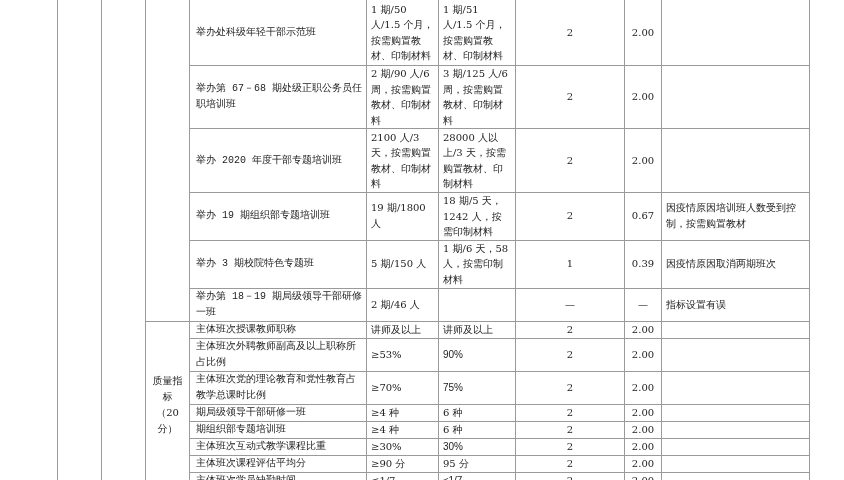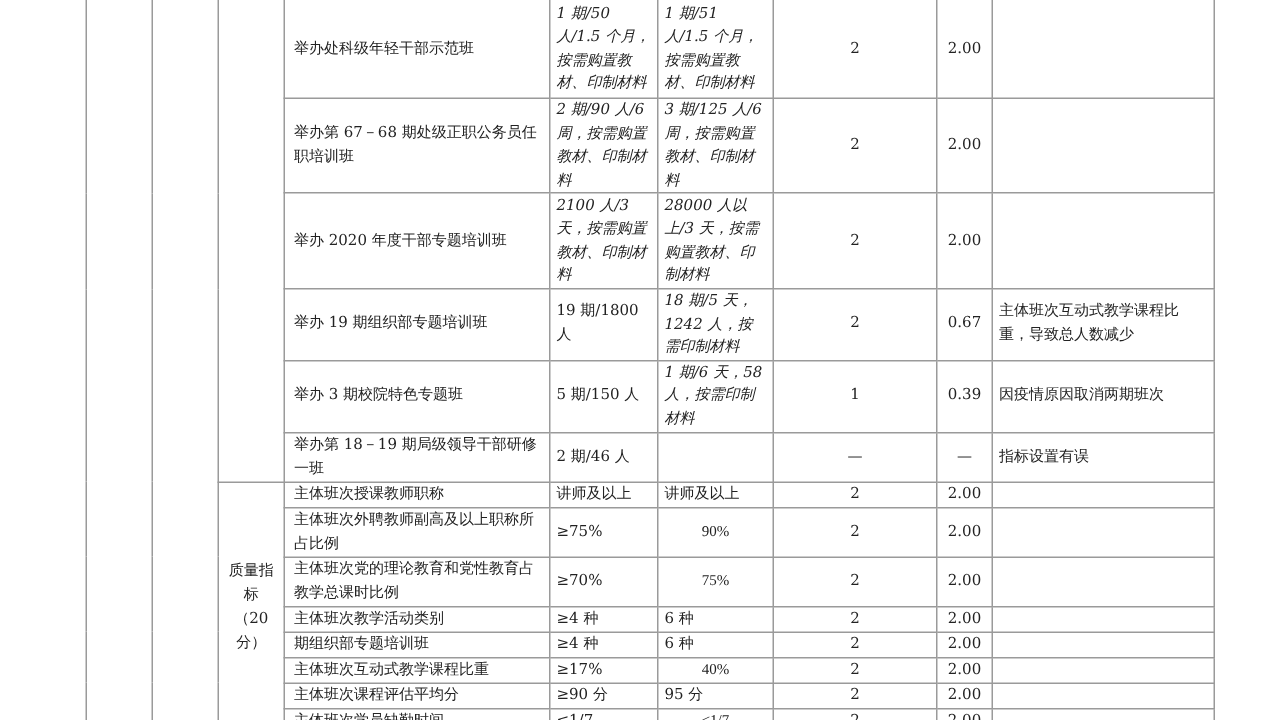--- a/index.html
+++ b/index.html
@@ -3,24 +3,24 @@
 <meta charset="utf-8">
 <style>
   html, body { margin:0; padding:0; background:#ffffff; }
   body { width:844px; height:480px; overflow:hidden; position:relative;
          font-family:"DejaVu Serif","Liberation Serif",serif; color:#222; }
   .page { position:absolute; left:0; top:0; width:844px; height:480px; }
   table { position:absolute; left:57px; top:-1px; border-collapse:collapse; table-layout:fixed; }
   td { border:1px solid #9a9a9a; padding:0 4px; font-size:10px; line-height:16px;
        vertical-align:middle; overflow:hidden; }
   td.c { text-align:center; }
-  td.name { padding-left:6px; }
+  td.name { padding-left:6px;font-family:Liberation Mono, monospace; }
   td.blank { padding:0; }
-  .sans { font-family:Liberation Serif, serif;text-align:center; }
-  .lh { line-height:15.5px;font-style:italic; }
+  .sans { font-family:Liberation Sans, sans-serif; }
+  .lh { line-height:15.5px; }
   .side { text-align:center; line-height:16px; }
 </style>
 </head>
 <body>
 
 <div class="page">
 <table>
   <colgroup>
     <col style="width:44px">
         <col style="width:44px">
@@ -60,21 +60,21 @@
       <td class="c">2</td>
       <td class="c">2.00</td>
       <td></td>
     </tr>
     <tr style="height:46px">
       <td class="name">举办 19 期组织部专题培训班</td>
       <td>19 期/1800 人</td>
       <td class="lh">18 期/5 天，1242 人，按需印制材料</td>
       <td class="c">2</td>
       <td class="c">0.67</td>
-      <td>主体班次互动式教学课程比重，导致总人数减少</td>
+      <td>因疫情原因培训班人数受到控制，按需购置教材</td>
     </tr>
     <tr style="height:48px">
       <td class="name">举办 3 期校院特色专题班</td>
       <td>5 期/150 人</td>
       <td class="lh">1 期/6 天，58 人，按需印制材料</td>
       <td class="c">1</td>
       <td class="c">0.39</td>
       <td>因疫情原因取消两期班次</td>
     </tr>
     <tr style="height:32px">
@@ -95,54 +95,54 @@
       </td>
       <td class="name">主体班次授课教师职称</td>
       <td>讲师及以上</td>
       <td>讲师及以上</td>
       <td class="c">2</td>
       <td class="c">2.00</td>
       <td></td>
     </tr>
     <tr style="height:32px">
       <td class="name">主体班次外聘教师副高及以上职称所占比例</td>
-      <td>≥75%</td>
+      <td>≥53%</td>
       <td class="sans">90%</td>
       <td class="c">2</td>
       <td class="c">2.00</td>
       <td></td>
     </tr>
     <tr style="height:33px">
       <td class="name">主体班次党的理论教育和党性教育占教学总课时比例</td>
       <td>≥70%</td>
       <td class="sans">75%</td>
       <td class="c">2</td>
       <td class="c">2.00</td>
       <td></td>
     </tr>
     <tr style="height:16px">
-      <td class="name">主体班次教学活动类别</td>
+      <td class="name">期局级领导干部研修一班</td>
       <td>≥4 种</td>
       <td>6 种</td>
       <td class="c">2</td>
       <td class="c">2.00</td>
       <td></td>
     </tr>
     <tr style="height:16px">
       <td class="name">期组织部专题培训班</td>
       <td>≥4 种</td>
       <td>6 种</td>
       <td class="c">2</td>
       <td class="c">2.00</td>
       <td></td>
     </tr>
     <tr style="height:16px">
       <td class="name">主体班次互动式教学课程比重</td>
-      <td>≥17%</td>
-      <td class="sans">40%</td>
+      <td>≥30%</td>
+      <td class="sans">30%</td>
       <td class="c">2</td>
       <td class="c">2.00</td>
       <td></td>
     </tr>
     <tr style="height:16px">
       <td class="name">主体班次课程评估平均分</td>
       <td>≥90 分</td>
       <td>95 分</td>
       <td class="c">2</td>
       <td class="c">2.00</td>

